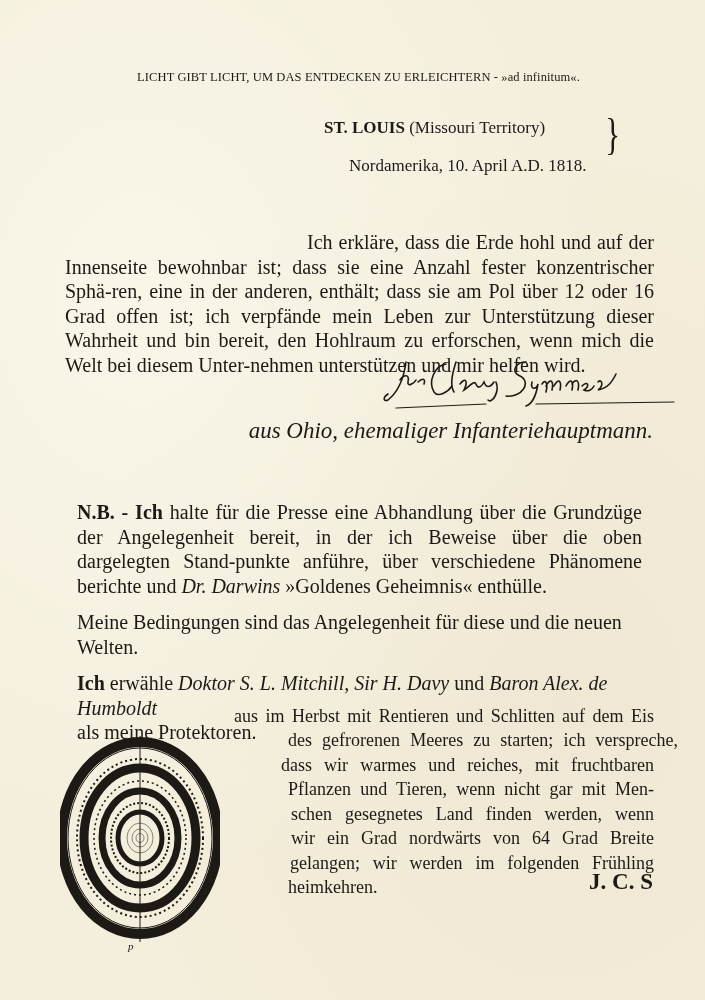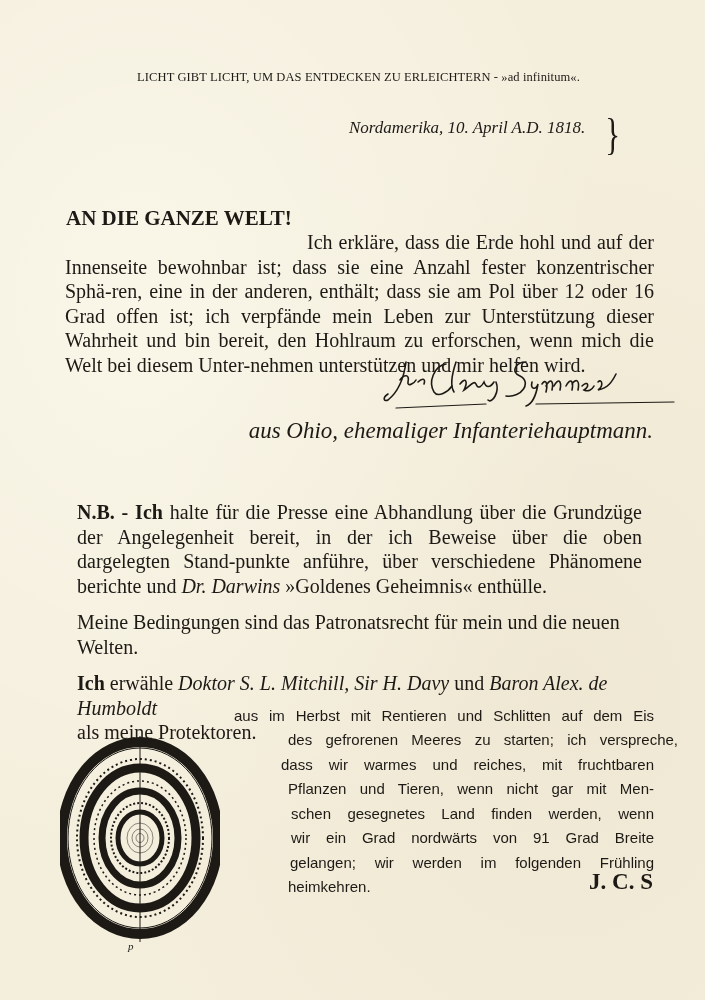--- a/index.html
+++ b/index.html
@@ -16,21 +16,21 @@
   .page { position:absolute; left:6px; top:0; width:705px; height:896px; }
   .motto {
     position:absolute; top:70px; left:0; width:705px; text-align:center;
     font-family:"Liberation Serif", serif; font-size:12.5px; letter-spacing:0.1px;
   }
   .place {
     position:absolute; top:116px; left:315px; width:300px;
     font-family:"Liberation Serif", serif; font-size:17px; line-height:23px;
   }
   .place .line1 { padding-left:3px; }
-  .place .line2 { font-style:italic; padding-left:28px; }
+  .place .line2 { padding-left:28px;margin-top:15px; }
   .brace { position:absolute; left:596px; top:113px; font-size:44px; line-height:44px; font-family:"Liberation Serif", serif; transform:scaleX(0.7); }
   .heading {
     position:absolute; top:206px; left:60px;
     font-family:"Liberation Serif", serif; font-weight:bold; font-size:21px;
   }
   .body-text {
     font-family:"Liberation Serif", serif; font-size:20px; line-height:24.5px;
   }
   .decl { position:absolute; top:230px; left:59px; width:589px; text-align:justify; }
   .decl p { margin:0; }
@@ -38,39 +38,39 @@
   .signature { position:absolute; left:370px; top:352px; width:300px; height:60px; }
   .sig-sub {
     position:absolute; top:418px; left:200px; width:447px; text-align:right;
     font-style:italic; font-family:"Liberation Serif", serif; font-size:23px;
   }
   .nb { position:absolute; top:488px; left:59px; width:589px; }
   .nb p { margin:12px; text-align:justify; }
   .nb p.left { text-align:left; }
   .b { font-weight:bold; }
   .i { font-style:italic; }
-  .rline { position:absolute; text-align:justify; text-align-last:justify; font-family:Liberation Sans, sans-serif; font-size:15px; line-height:24.5px; white-space:nowrap; }
+  .rline { position:absolute; text-align:justify; text-align-last:justify; font-family:Liberation Serif, serif; font-size:18px; line-height:24.5px; white-space:nowrap; }
   .sphere { position:absolute; left:54px; top:716px; width:160px; height:240px; }
   .jcs { position:absolute; right:58px; top:869px; font-family:"Liberation Serif", serif; font-size:23px; font-weight:bold; }
 </style>
 </head>
 <body>
 
 <div class="page">
 
   <div class="motto">
     <span>LICHT GIBT LICHT, UM DAS ENTDECKEN ZU ERLEICHTERN - </span><span>»ad infinitum«.</span>
   </div>
 
   <div class="place">
+    <div class="line1"><span class="b">ST. LOUIS</span><span> (Missouri Territory)</span></div>
     <div class="line2">Nordamerika, 10. April A.D. 1818.</div>
   </div>
   <div class="brace">}</div>
 
-  <div class="heading">AN DIE GANZE WELT!</div>
 
   <div class="decl body-text">
     <p class="first">Ich erkläre, dass die Erde hohl und auf der Innenseite bewohnbar ist; dass sie eine Anzahl fester konzentrischer Sphä-ren, eine in der anderen, enthält; dass sie am Pol über 12 oder 16 Grad offen ist; ich verpfände mein Leben zur Unterstützung dieser Wahrheit und bin bereit, den Hohlraum zu erforschen, wenn mich die Welt bei diesem Unter-nehmen unterstützen und mir helfen wird.</p>
   </div>
 
   <svg class="signature" viewBox="0 0 300 60">
     <g fill="none" stroke="#1d1a16" stroke-width="1.6" stroke-linecap="round">
       <path d="M30 10 C28 25 22 40 12 48 C8 50 6 46 12 42"></path>
       <path d="M24 28 C28 22 34 22 32 30 C31 35 38 32 40 28"></path>
       <path d="M42 30 C46 26 50 26 48 32"></path>
@@ -86,31 +86,31 @@
       <path d="M222 30 C226 26 228 34 222 38 C232 36 236 30 240 22"></path>
       <path d="M20 56 L110 52" stroke-width="1.2"></path>
       <path d="M160 52 L298 50" stroke-width="1.2"></path>
     </g>
   </svg>
 
   <div class="sig-sub">aus Ohio, ehemaliger Infanteriehauptmann.</div>
 
   <div class="nb body-text">
     <p><span class="b">N.B. - </span><span class="b">Ich</span><span> halte für die Presse eine Abhandlung über die Grundzüge der Angelegenheit bereit, in der ich Beweise über die oben dargelegten Stand-punkte anführe, über verschiedene Phänomene berichte und </span><span class="i">Dr. Darwins</span><span> »Goldenes Geheimnis« enthülle.</span></p>
-    <p class="left">Meine Bedingungen sind das Patronatsrecht für mein und die neuen Welten.</p>
+    <p class="left">Meine Bedingungen sind das Angelegenheit für diese und die neuen Welten.</p>
     <p class="left"><span class="b">Ich</span><span> erwähle </span><span class="i">Doktor S. L. Mitchill, Sir H. Davy</span><span> und </span><span class="i">Baron Alex. de Humboldt</span><br><span>als meine Protektoren.</span></p>
   </div>
 
   <div>
     <div class="rline" style="left:228px; top:704px; width:420px;">aus im Herbst mit Rentieren und Schlitten auf dem Eis</div>
     <div class="rline" style="left:258px; top:728px; width:390px;margin-left:24px;">des gefrorenen Meeres zu starten; ich verspreche,</div>
     <div class="rline" style="left:275px; top:753px; width:373px;">dass wir warmes und reiches, mit fruchtbaren</div>
     <div class="rline" style="left:282px; top:777px; width:366px;">Pflanzen und Tieren, wenn nicht gar mit Men-</div>
     <div class="rline" style="left:285px; top:802px; width:363px;">schen gesegnetes Land finden werden, wenn</div>
-    <div class="rline" style="left:285px; top:826px; width:363px;">wir ein Grad nordwärts von 91 Grad Breite</div>
+    <div class="rline" style="left:285px; top:826px; width:363px;">wir ein Grad nordwärts von 64 Grad Breite</div>
     <div class="rline" style="left:284px; top:851px; width:364px;">gelangen; wir werden im folgenden Frühling</div>
     <div class="rline" style="left:282px; top:875px; text-align:right; text-align-last:left;">heimkehren.</div>
   </div>
   <div class="jcs">J. C. S</div>
 
   <svg class="sphere" viewBox="0 0 160 240">
     <defs>
       <pattern id="hatch" width="2" height="2" patternUnits="userSpaceOnUse">
         <rect width="2" height="2" fill="#1d1a16"></rect>
         <rect width="2" height="0.7" fill="#f4eedc"></rect>

